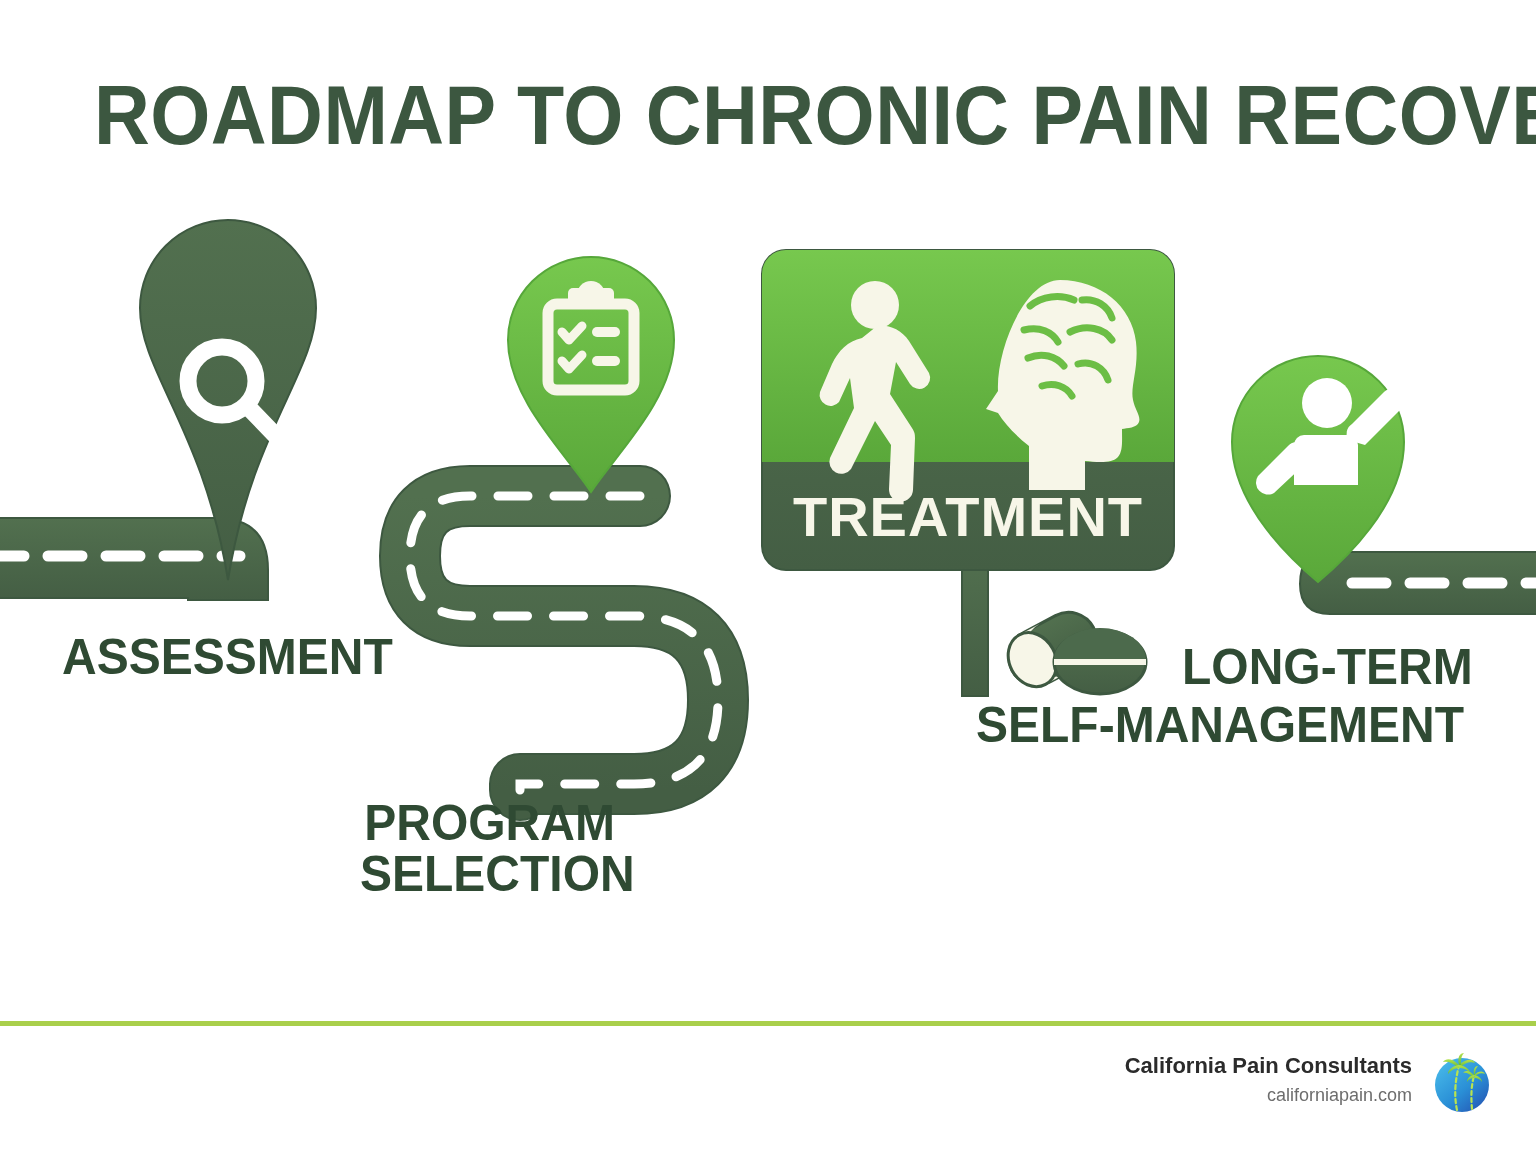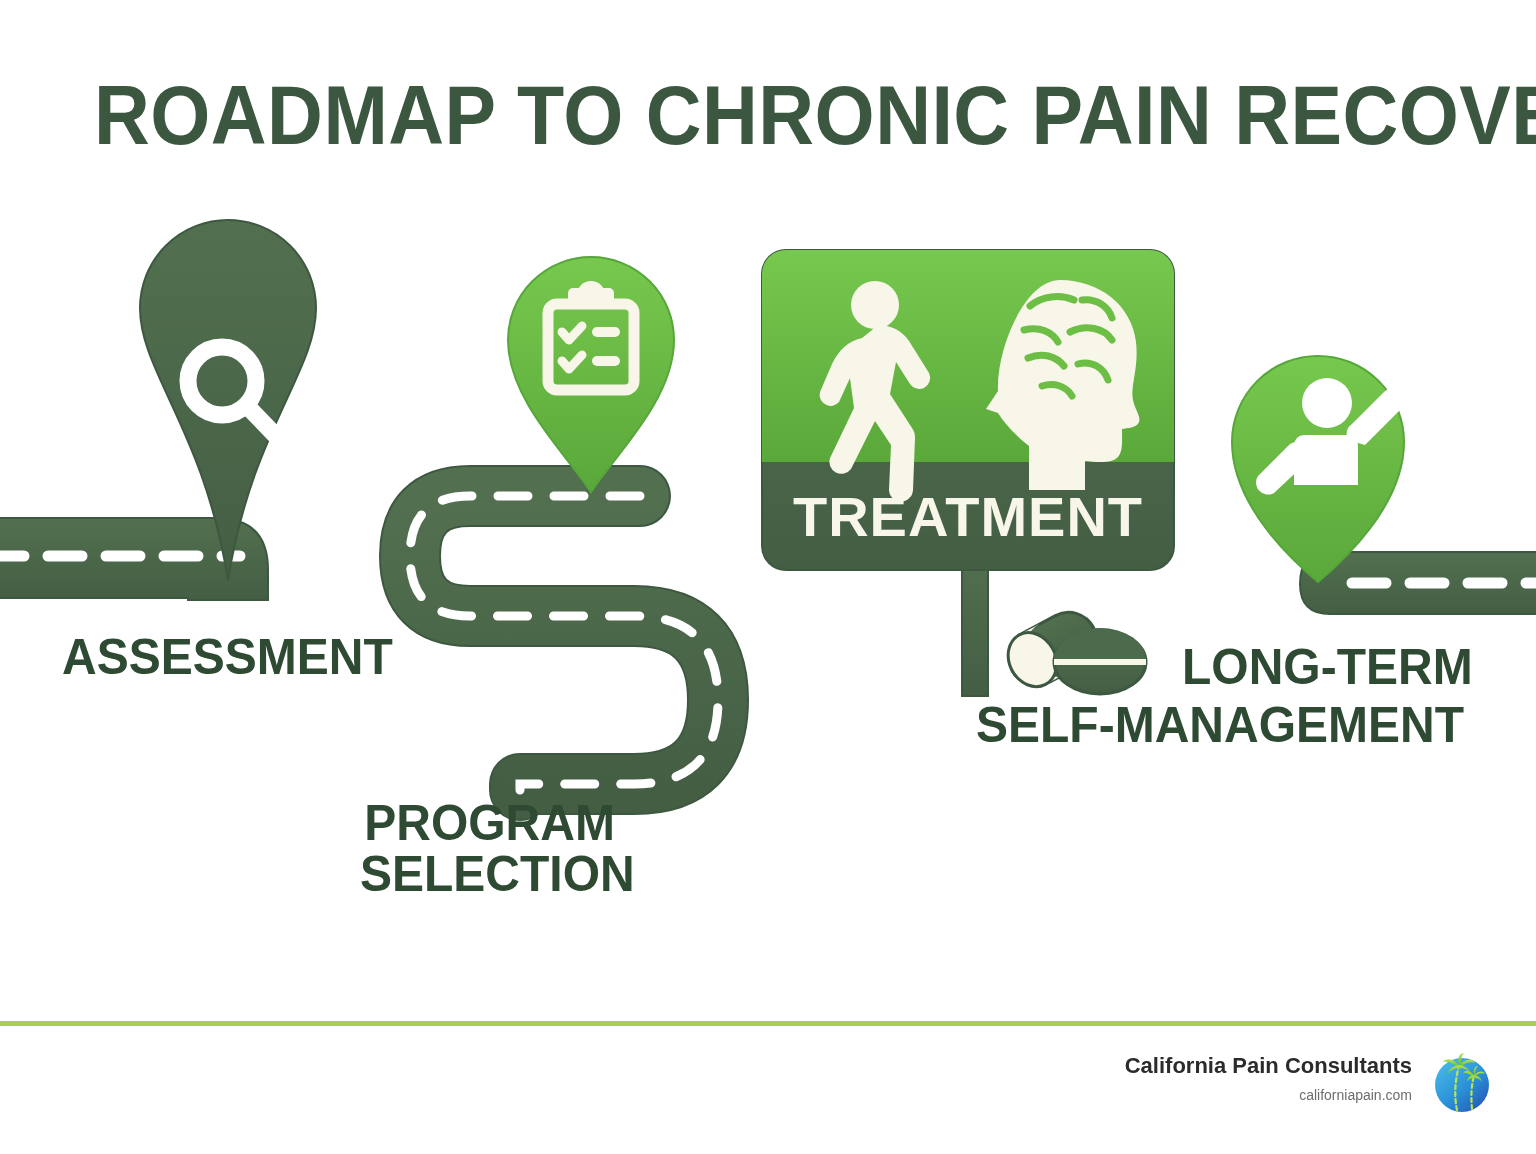--- a/index.html
+++ b/index.html
@@ -72,21 +72,21 @@
   #footer-name {
     font-family:"Liberation Sans",sans-serif;
     font-weight:bold;
     font-size:22px;
     color:#2b2b2b;
     letter-spacing:0px;
     line-height:28px;
   }
   #footer-url {
     font-family:"Liberation Sans",sans-serif;
-    font-size:14px;
+    font-size:18px;
     color:#6d6d6d;
     line-height:26px;
     margin-top:2px;
   }
   #footer-logo { width:64px; height:64px; }
 </style>
 </head>
 <body>
 
 <div id="title">

